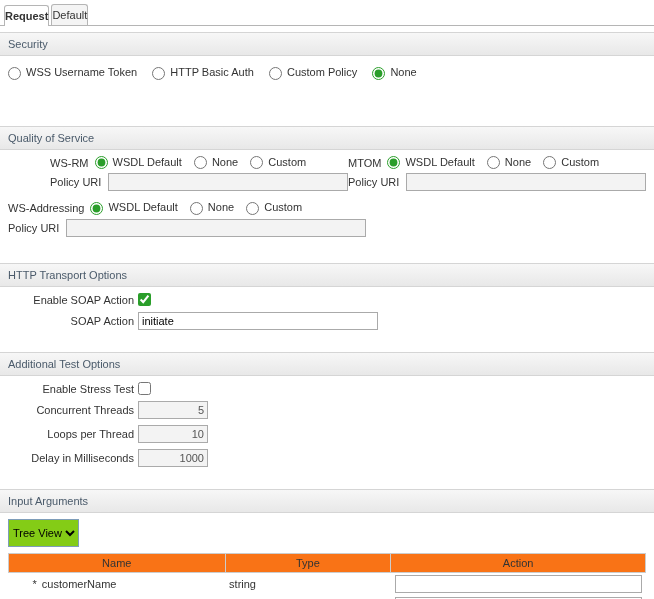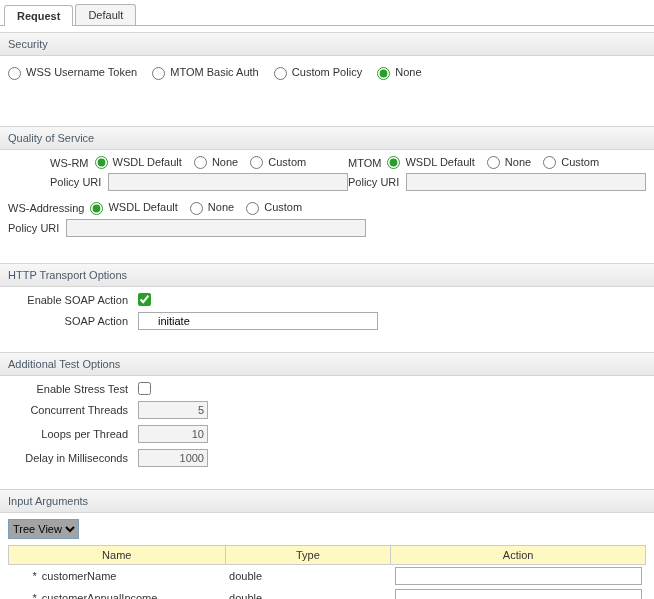--- a/index.html
+++ b/index.html
@@ -10,21 +10,21 @@
     color: #333;
     background: #fff;
     width: 654px;
   }
   .tabs {
     display: flex;
     padding: 4px 4px 0 4px;
     border-bottom: 1px solid #b5b5b5;
   }
   .tab {
-    padding: 4px 12px;
+    padding: 4px 0;
     border: 1px solid #b5b5b5;
     border-bottom: none;
     border-radius: 3px 3px 0 0;
     margin-right: 2px;
     background: #f4f4f4;
     cursor: pointer;
     text-align: right;
   }
   .tab.active {
     font-weight: bold;
@@ -88,58 +88,58 @@
     padding: 6px 8px 10px 8px;
   }
   .form-row {
     display: flex;
     align-items: center;
     margin-bottom: 6px;
   }
   .form-row .lbl {
     width: 130px;
     text-align: right;
-    padding-right: 10px;
+    padding-right: 4px;
   }
   .http-opts .lbl { width: 130px; }
   .soap-action-input {
     width: 240px;
     height: 18px;
     border: 1px solid #aaa;
     font-size: 11px;
-    padding: 0 19px;
+    padding: 0 3px;
   }
   .num-input {
     width: 70px;
     height: 18px;
     border: 1px solid #aaa;
     background: #f3f3f3;
     font-size: 11px;
     text-align: right;
     padding: 0 3px;
   }
   .input-args {
     padding: 6px 8px;
   }
   select {
     font-size: 11px;
-    height: 20px;
+    height: 28px;
     border: 1px solid #7e9db9;
-    background: #a3a3a3;
+    background: #84cc16;
   }
   .args-table {
     width: 100%;
     border-collapse: collapse;
     margin-top: 6px;
   }
   .args-table th {
     font-weight: normal;
     text-align: center;
     border: 1px solid #ccc;
-    background: #fef9c3;
+    background: #f97316;
     padding: 3px;
   }
   .args-table td {
     padding: 2px 4px;
     vertical-align: middle;
     height: 22px;
   }
   .args-table td.namecell { padding-left: 24px; }
   .req { margin-right: 2px; }
   .val-input {
@@ -157,21 +157,21 @@
 <body>
 
 <div class="tabs">
   <div class="tab active">Request</div>
   <div class="tab">Default</div>
 </div>
 
 <div class="section-header">Security</div>
 <div class="security-row radio-group">
   <label><input type="radio" name="sec" style=""> <span>WSS Username Token</span></label>
-  <label><input type="radio" name="sec" style=""> <span>MTOM Basic Auth</span></label>
+  <label><input type="radio" name="sec" style=""> <span>HTTP Basic Auth</span></label>
   <label><input type="radio" name="sec" style=""> <span>Custom Policy</span></label>
   <label><input type="radio" name="sec" checked="" style=""> <span>None</span></label>
 </div>
 
 <div class="section-header">Quality of Service</div>
 <div class="qos">
   <div class="qos-row">
     <div class="qos-col">
       <div class="qos-line radio-group">
         <span class="qos-label">WS-RM</span>
@@ -250,21 +250,21 @@
     <thead>
       <tr>
         <th class="col-name">Name</th>
         <th class="col-type">Type</th>
         <th class="col-value">Action</th>
       </tr>
     </thead>
     <tbody id="args-body">
         <tr>
           <td class="namecell"><span class="req">*</span> customerName</td>
-          <td>double</td>
+          <td>string</td>
           <td><input class="val-input" type="text" style=""></td>
         </tr>
         <tr>
           <td class="namecell"><span class="req">*</span> customerAnnualIncome</td>
           <td>double</td>
           <td><input class="val-input" type="text" style=""></td>
         </tr>
       </tbody>
   </table>
 </div>

